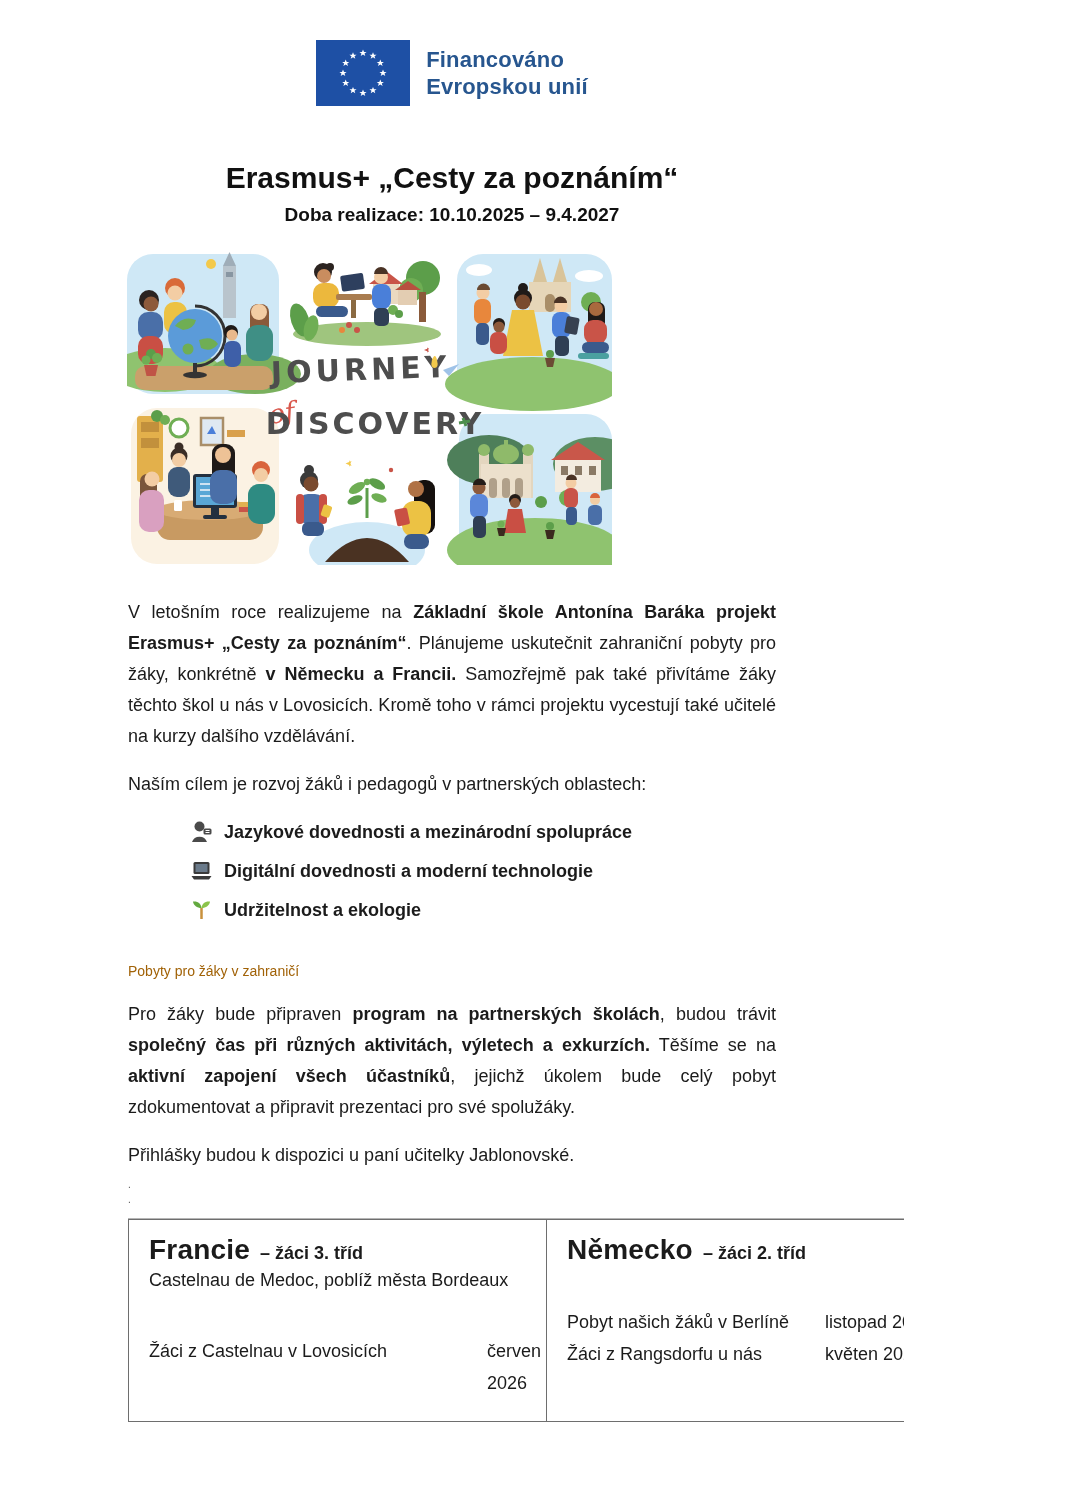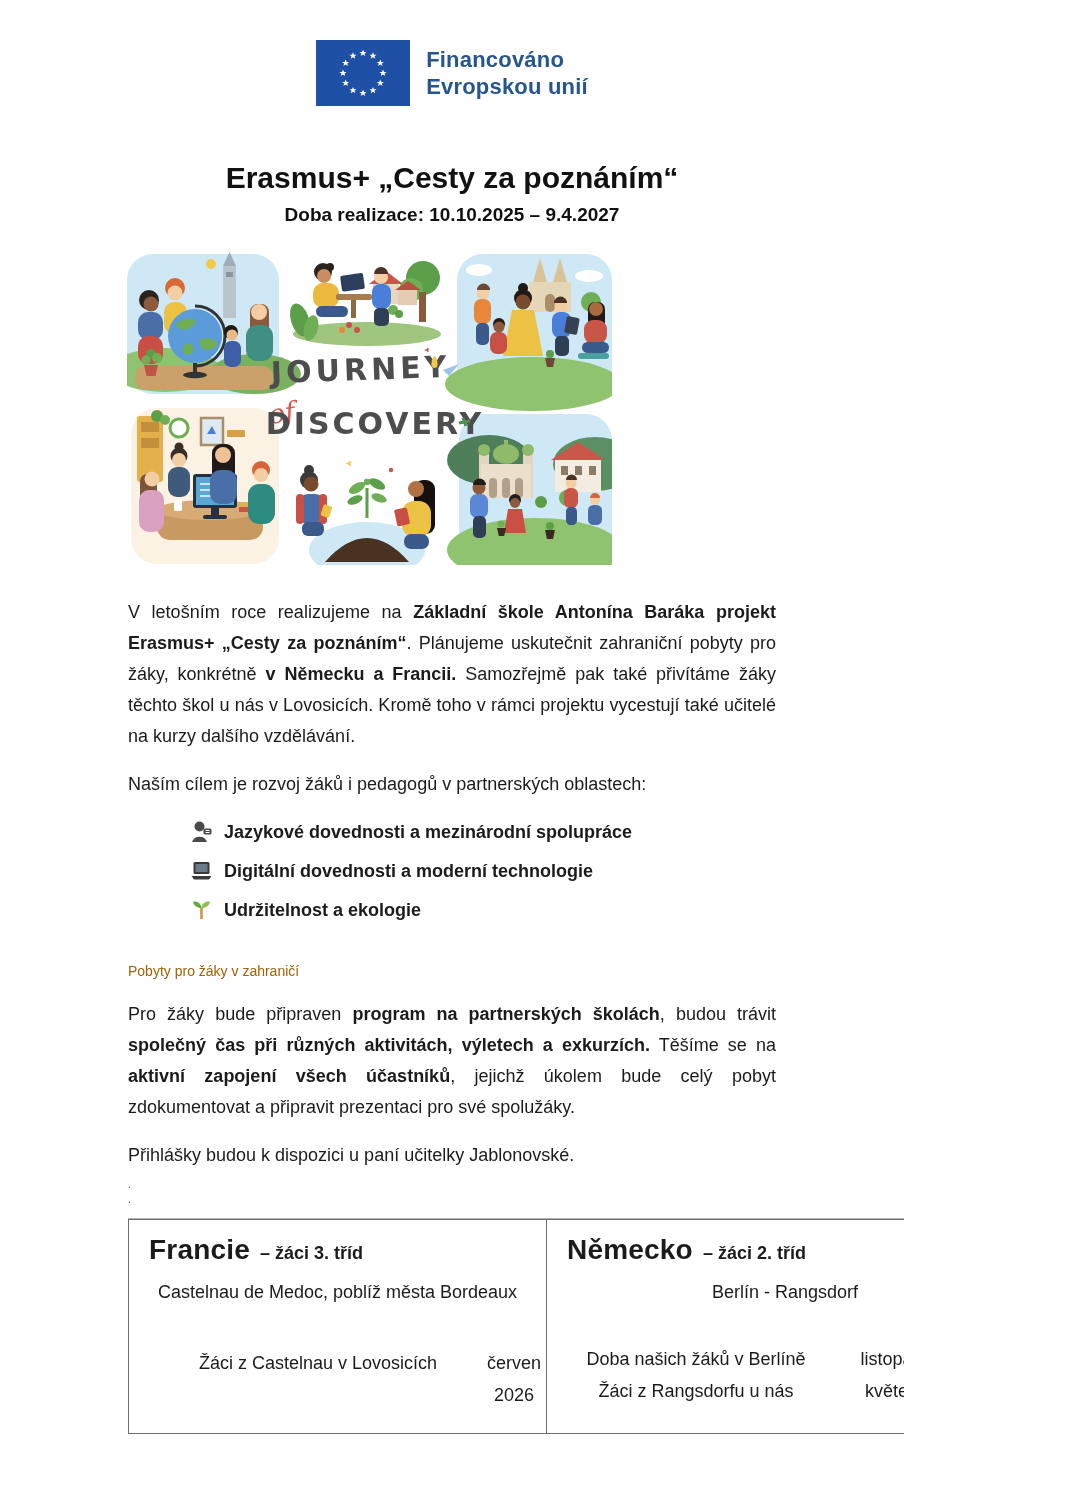--- a/index.html
+++ b/index.html
@@ -33,26 +33,26 @@
   h2.section{margin:42px 0 0 0;font-size:14px;font-weight:normal;color:#a16207;}
   p.stays{margin-top:20px;}
   p.apps{margin-top:17px;text-align:left;}
   .stray{margin-top:6px;font-size:10px;line-height:15px;color:#555;}
 
   
   .schedule{
     margin-top:12px;width:894px;display:grid;grid-template-columns:418px 1fr;
     border:1px solid #6e6e6e;box-shadow:0 -1px 0 #b5b5b5;
   }
-  .cell{padding:14px 20px 22px 20px;text-align:center;}
+  .cell{padding:14px 20px 22px 20px;}
   .cell.left{border-right:1px solid #6e6e6e;}
   .country-line{display:flex;align-items:baseline;gap:10px;}
   .country{font-size:28px;font-weight:bold;letter-spacing:.2px;}
   .classes{font-size:18px;font-weight:bold;}
-  .location{margin-top:16px;font-size:18px;}
+  .location{margin-top:4px;font-size:18px;}
   .rows{margin-top:44px;}
   .cell.right .rows{margin-top:40px;}
   .sch-row{display:grid;line-height:32px;font-size:18px;}
   .cell.left .sch-row{grid-template-columns:338px auto;}
   .cell.right .sch-row{grid-template-columns:258px auto;}
 </style>
 </head>
 <body>
 
 <div class="page">
@@ -360,24 +360,23 @@
             <span>Žáci z Castelnau v Lovosicích</span>
             <span>červen 2026</span>
           </div>
         </div>
       </div>
       <div class="cell right">
         <div class="country-line">
           <span class="country">Německo</span>
           <span class="classes">– žáci 2. tříd</span>
         </div>
-        <div class="location">Berlín - Rangsdorf</div>
         <div class="rows">
           <div class="sch-row">
-            <span>Doba našich žáků v Berlíně</span>
+            <span>Pobyt našich žáků v Berlíně</span>
             <span>listopad 2025</span>
           </div>
           <div class="sch-row">
             <span>Žáci z Rangsdorfu u nás</span>
             <span>květen 2026</span>
           </div>
         </div>
       </div>
     </div>
   </div>

